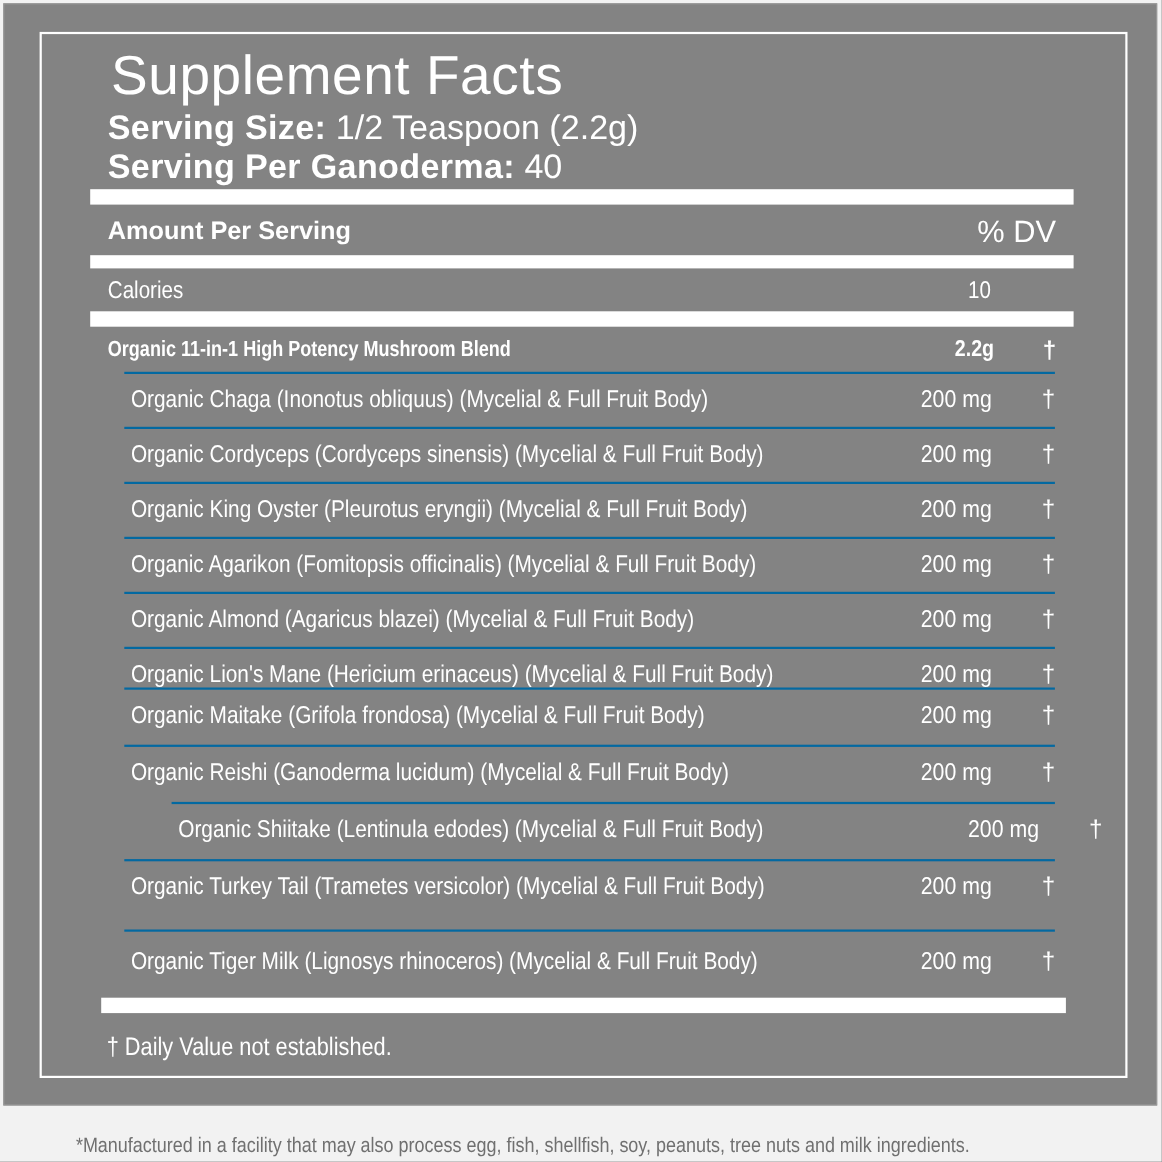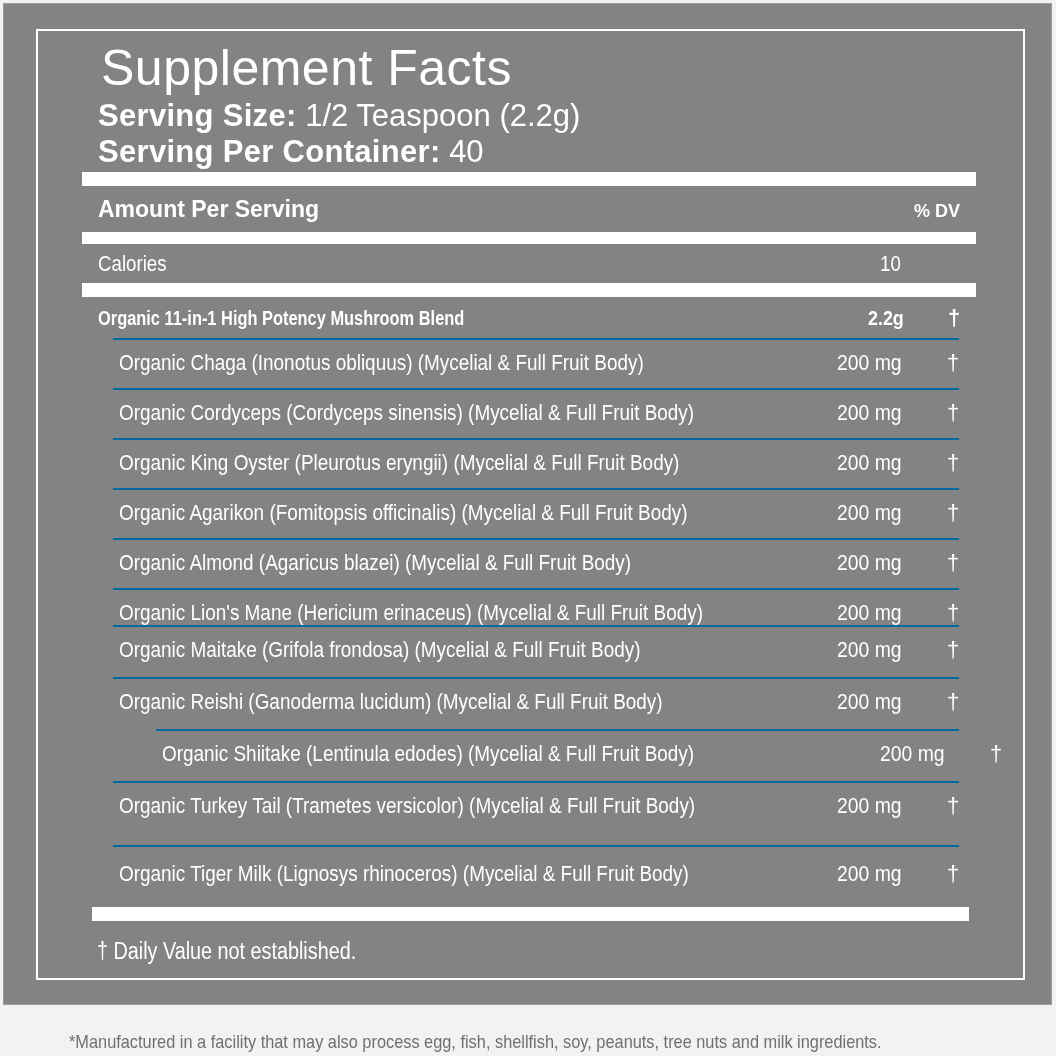--- a/index.html
+++ b/index.html
@@ -6,21 +6,21 @@
   body { width:1056px; height:1056px; background:#f2f2f2; position:relative; overflow:hidden;
          font-family:"Liberation Sans", sans-serif; color:#fff; }
   .panel { position:absolute; left:3px; top:3px; width:1049px; height:1002px; background:#838383;
            border:1px solid #9a9a9a; box-sizing:border-box; }
   .frame { position:absolute; left:36px; top:29px; width:989px; height:951px; border:2px solid #fff; box-sizing:border-box; }
   .title { position:absolute; left:101px; top:40px; font-size:50px; font-weight:normal; letter-spacing:0.5px; line-height:56px; }
   .line1 { position:absolute; left:98px; font-size:31px; line-height:28px; }
   .line1 b { font-weight:bold; letter-spacing:0.3px; }
   .bar { position:absolute; left:82px; width:894px; height:14px; background:#fff; }
   .hdr { position:absolute; left:98px; font-size:23px; font-weight:bold; line-height:28px; }
-  .hdr-r { position:absolute; right:96px; font-size:18px; font-weight:bold; line-height:28px; }
+  .hdr-r { position:absolute; right:96px; font-size:28px; font-weight:normal; line-height:28px; }
   .calories { position:absolute; left:98px; top:250px; font-size:22px; line-height:28px; transform:scaleX(0.85); transform-origin:left center; }
   .cal-val { position:absolute; left:880px; top:250px; font-size:22px; line-height:28px; transform:scaleX(0.85); transform-origin:left center; }
   .blend { position:absolute; left:98px; top:305px; font-size:20px; font-weight:bold; line-height:26px; transform:scaleX(0.82); transform-origin:left center; white-space:nowrap; }
   .blend-amt { position:absolute; left:868px; top:305px; font-size:21px; font-weight:bold; line-height:26px; transform:scaleX(0.85); transform-origin:left center; }
   .dagger { position:absolute; left:948px; font-size:22px; line-height:26px; font-weight:bold; }
   .rows { position:absolute; left:113px; top:338px; width:846px; }
   .row { position:relative; height:50px; border-top:2px solid #0369a1; box-sizing:border-box; }
   .row .name { position:absolute; left:6px; top:10px; font-size:22px; line-height:26px; white-space:nowrap; transform:scaleX(0.86); transform-origin:left center; }
   .row .amt { position:absolute; left:724px; top:10px; font-size:22px; line-height:26px; white-space:nowrap; transform:scaleX(0.88); transform-origin:left center; }
   .row .dg { position:absolute; left:834px; top:10px; font-size:22px; line-height:26px; }
@@ -34,21 +34,21 @@
 <div class="panel">
 </div>
 <div class="frame"></div>
 
 <div class="title">Supplement Facts</div>
 
 <div class="line1" style="top:102px;">
   <b>Serving Size:</b><span> 1/2 Teaspoon (2.2g)</span>
 </div>
 <div class="line1" style="top:138px;">
-  <b>Serving Per Container:</b><span> 40</span>
+  <b>Serving Per Ganoderma:</b><span> 40</span>
 </div>
 
 <div class="bar" style="top:172px;"></div>
 
 <div class="hdr" style="top:195px;">Amount Per Serving</div>
 <div class="hdr-r" style="top:197px;">% DV</div>
 
 <div class="bar" style="top:232px; height:12px;"></div>
 
 <div class="calories">Calories</div>

